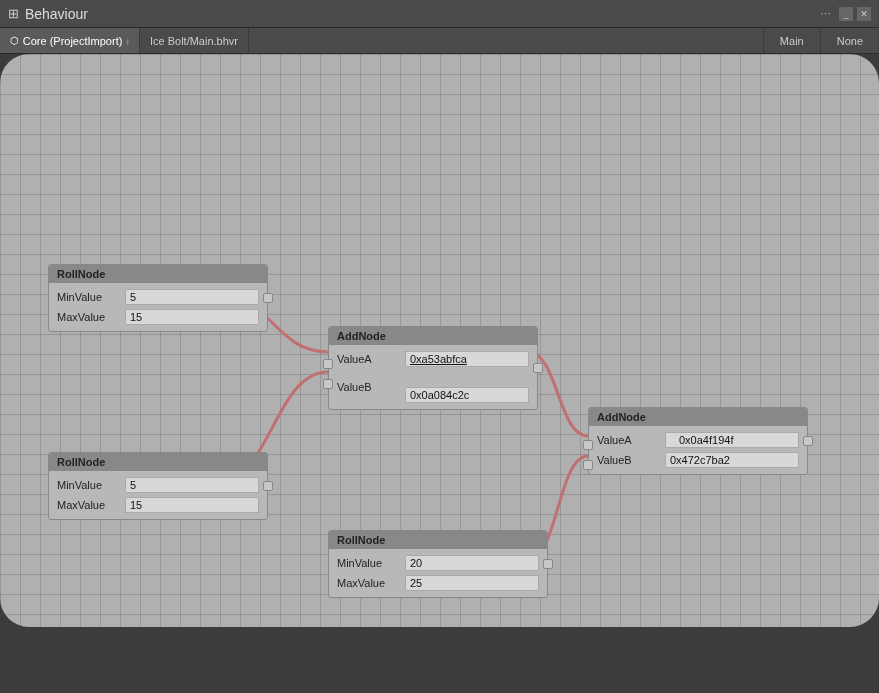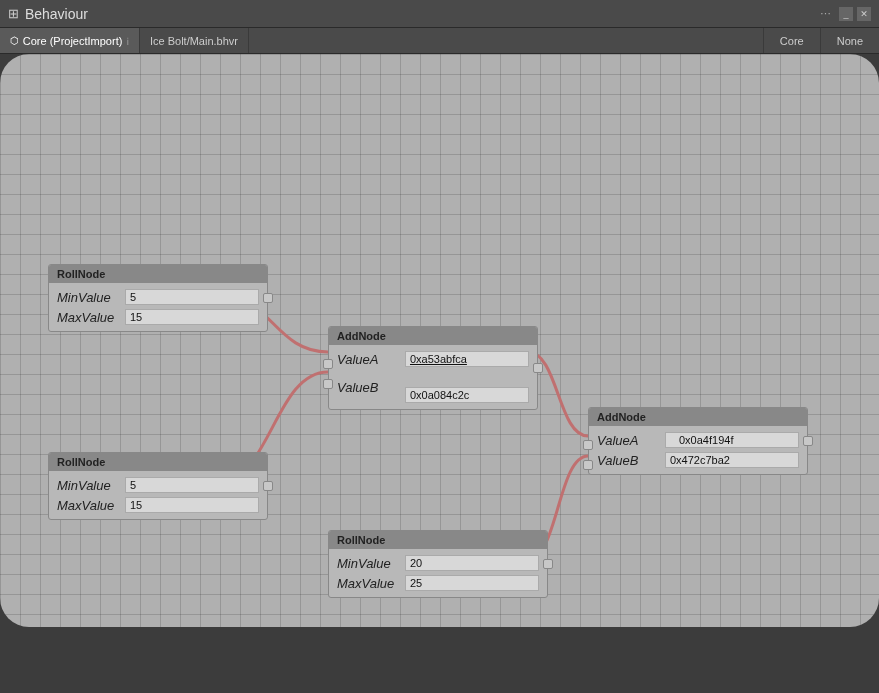--- a/index.html
+++ b/index.html
@@ -102,23 +102,22 @@
       padding: 4px 0;
     }
     .node-row {
       display: flex;
       align-items: center;
       padding: 2px 8px;
       gap: 8px;
     }
     .node-label {
       color: #222;
-      font-size: 13px;
+      font-size: 11px;
       min-width: 60px;
-      font-style: italic;
     }
     .node-value {
       background: #d8d8d8;
       border: 1px solid #aaa;
       color: #111;
       font-size: 11px;
       padding: 1px 4px;
       flex: 1;
       min-width: 70px;
     }
@@ -169,21 +168,21 @@
   <div class="tab active">
     <span style="font-size:10px;">⬡</span>
     <span>Core (ProjectImport)</span>
     <span style="font-size:10px; color:#999;">ℹ</span>
   </div>
   <div class="tab">
     <span>Ice Bolt/Main.bhvr</span>
   </div>
   <div class="tab-spacer"></div>
   <div class="tab-action">
-    <span>Core</span>
+    <span>Main</span>
   </div>
   <div class="tab-action">
     <span>None</span>
   </div>
 </div>
 
 <div class="canvas">
 
   <svg class="connections">
 

